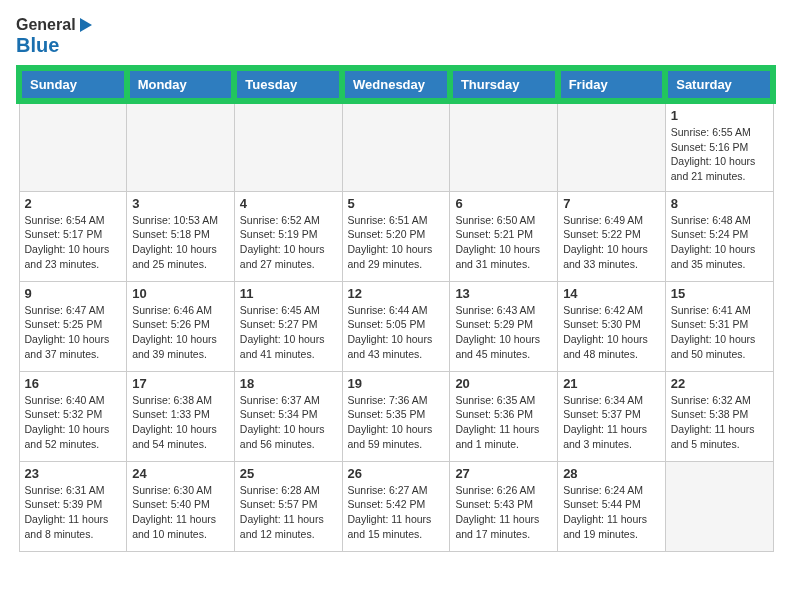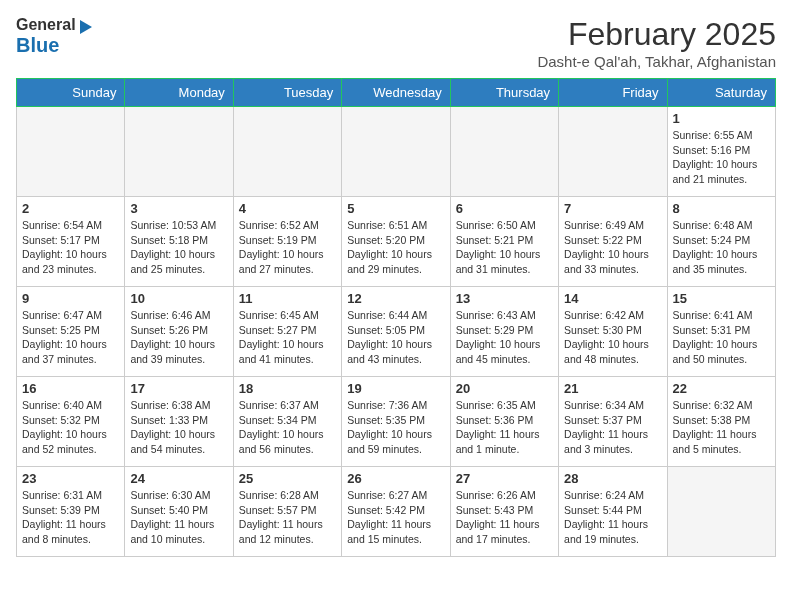--- a/index.html
+++ b/index.html
@@ -36,24 +36,24 @@
     }
     .calendar {
       width: 100%;
       border-collapse: collapse;
       border: 1px solid #ccc;
     }
     .calendar th {
       background: #2e7dbf;
       color: #fff;
       font-size: 13px;
-      font-weight: normal;
-      text-align: right;
+      font-weight: bold;
+      text-align: left;
       padding: 6px 8px;
-      border: 1px solid #22c55e;
+      border: 6px solid #22c55e;
     }
     .calendar td {
       vertical-align: top;
       border: 1px solid #ccc;
       padding: 4px 5px;
       width: 108px;
       min-height: 80px;
       height: 90px;
       font-size: 10.5px;
       color: #333;
@@ -68,21 +68,21 @@
       display: block;
       margin-bottom: 2px;
     }
     .day-info {
       font-size: 10.5px;
       line-height: 1.4;
       color: #333;
     }
     .logo-wrapper {
       display: flex;
-      align-items: flex-end;
+      align-items: center;
       gap: 2px;
     }
     .logo-general {
       font-size: 16px;
       font-weight: bold;
       color: #333;
     }
     .logo-blue {
       font-size: 20px;
       font-weight: bold;
@@ -103,24 +103,20 @@
 <div class="header">
   <div class="logo">
     <div class="logo-wrapper">
       <span class="logo-general">General</span>
       <span class="logo-triangle"></span>
     </div>
     <div>
       <span class="logo-blue">Blue</span>
     </div>
   </div>
-  <div class="title-block">
-    <h1>February 2025</h1>
-    <h2>Dasht-e Qal'ah, Takhar, Afghanistan</h2>
-  </div>
 </div>
 
 <table class="calendar">
   <thead>
     <tr>
     <th>Sunday</th>
         <th>Monday</th>
         <th>Tuesday</th>
         <th>Wednesday</th>
         <th>Thursday</th>

